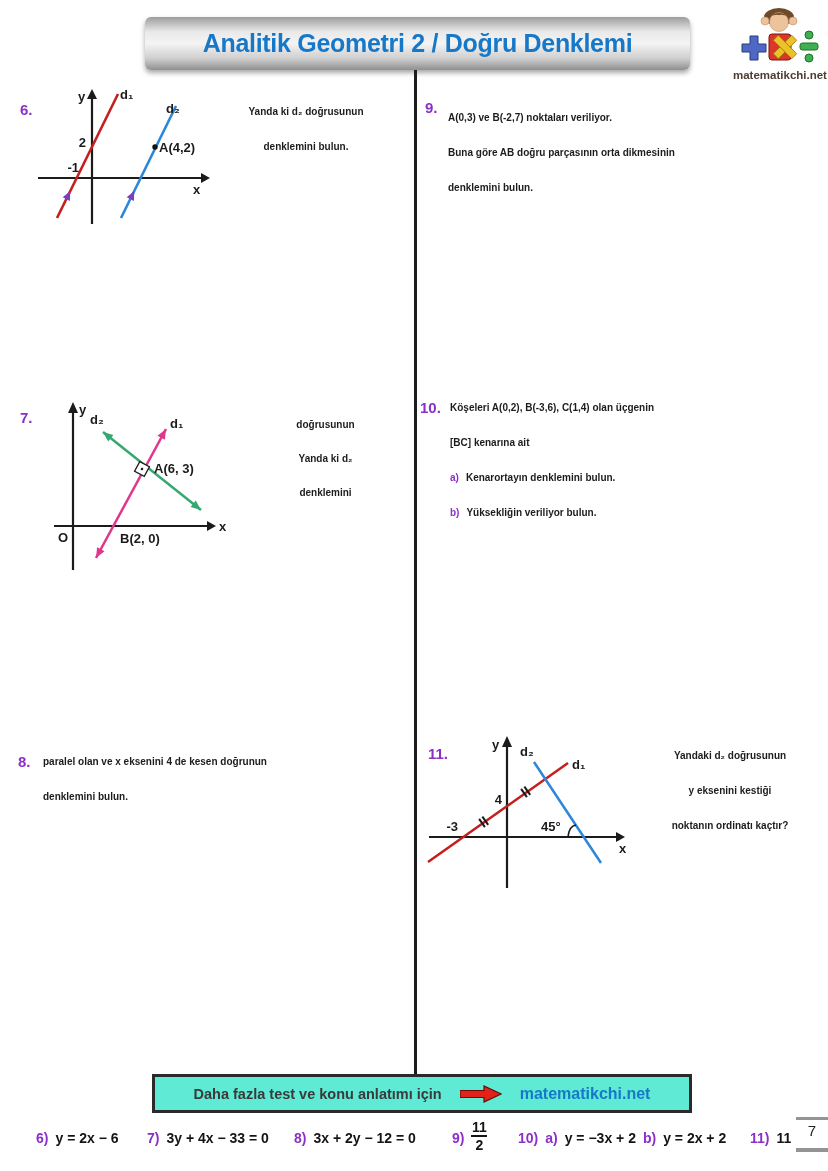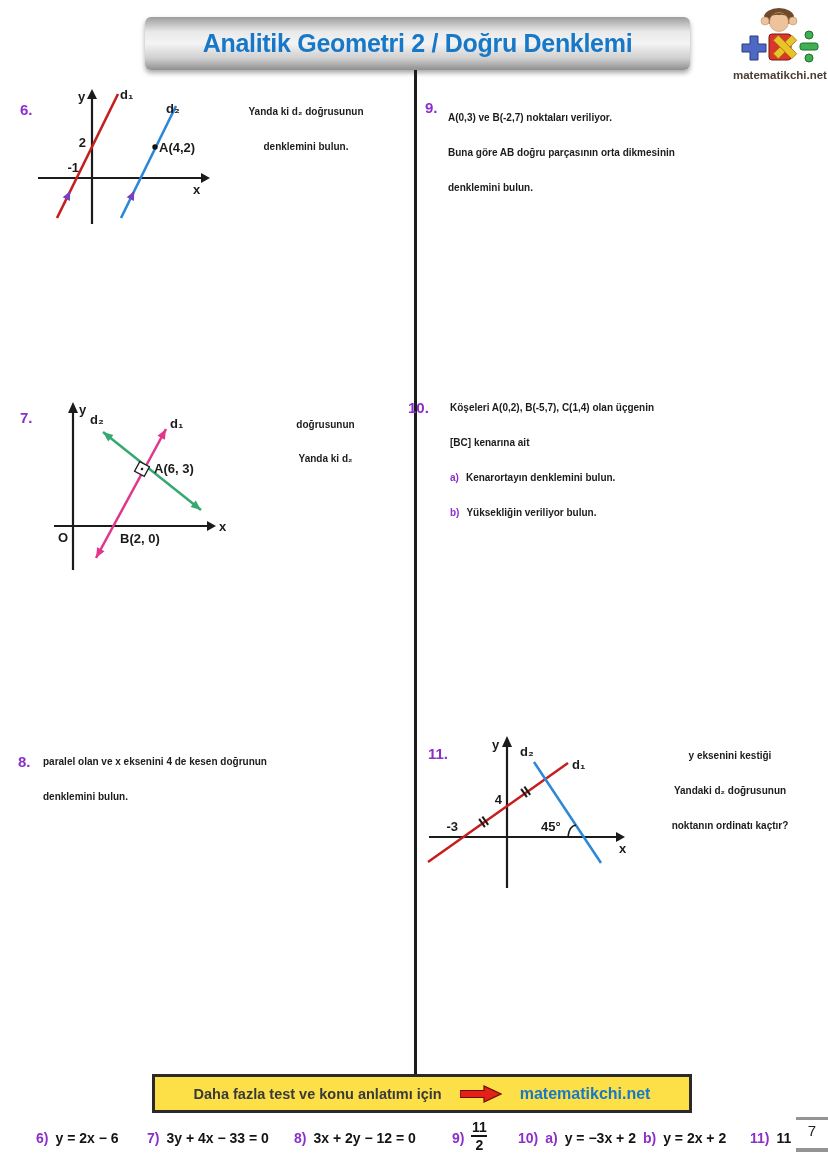--- a/index.html
+++ b/index.html
@@ -25,21 +25,21 @@
   .block .ln{white-space:nowrap;}
   .center{text-align:center;}
   .ab-line{display:flex;gap:7px;white-space:nowrap;}
   .ab-label{color:#8b2fc9;}
 
   
   svg text{font-family:"Liberation Sans","DejaVu Sans",sans-serif;font-weight:700;font-size:13px;fill:#1b1b1b;}
 
   
   .footer-box{position:absolute;left:152px;top:1074px;width:540px;height:39px;border:3px solid #2a2a2a;
-    background:#fde047;display:flex;align-items:center;justify-content:center;gap:18px;box-sizing:border-box;}
+    background:#5eead4;display:flex;align-items:center;justify-content:center;gap:18px;box-sizing:border-box;}
   .footer-text{font-size:14.5px;font-weight:700;color:#3a3a3a;white-space:nowrap;}
   .footer-site{font-size:16px;font-weight:700;color:#1878c8;white-space:nowrap;}
 
   
   .ans{position:absolute;top:1130px;display:flex;gap:7px;font-size:14px;font-weight:700;color:#141414;
        align-items:baseline;white-space:nowrap;}
   .ans .anum{color:#8b2fc9;}
   .frac{display:inline-flex;flex-direction:column;align-items:center;transform:translateY(-11px);line-height:1.15;}
   .frac .fbot{border-top:2px solid #141414;padding:0 4px;}
 
@@ -128,25 +128,26 @@
     <text x="173" y="135">x</text>
     <text x="12" y="146">O</text>
     <text x="44" y="28">d₂</text>
     <text x="124" y="32">d₁</text>
     <text x="108" y="77">A(6, 3)</text>
     <text x="74" y="147">B(2, 0)</text>
   </svg>
   <div class="block center" style="left:243px;top:408px;width:165px;line-height:34px;">
     <div class="ln">doğrusunun</div>
     <div class="ln">Yanda ki d₂</div>
-  </div>
-
-  <div class="pnum" style="left:408px;top:390px;">10.</div>
+    <div class="ln">denklemini</div>
+  </div>
+
+  <div class="pnum" style="left:420px;top:390px;">10.</div>
   <div class="block" style="left:450px;top:390px;width:375px;">
-    <div class="ln">Köşeleri  A(0,2), B(-5,7), C(1,4)  olan üçgenin</div>
+    <div class="ln">Köşeleri  A(0,2), B(-3,6), C(1,4)  olan üçgenin</div>
     <div class="ln">[BC] kenarına ait</div>
     <div class="ab-line">
       <span class="ab-label">a)</span>
       <span>Kenarortayın denklemini bulun.</span>
     </div>
     <div class="ab-line">
       <span class="ab-label">b)</span>
       <span>Yüksekliğin veriliyor bulun.</span>
     </div>
   </div>
@@ -176,22 +177,22 @@
     <path d="M143,105 Q144,94 151,93" fill="none" stroke="#1b1b1b" stroke-width="1.6"></path>
     <text x="67" y="17">y</text>
     <text x="194" y="121">x</text>
     <text x="147" y="37" fill="#c41e1e">d₁</text>
     <text x="95" y="24" fill="#2b87d8">d₂</text>
     <text x="77" y="72" text-anchor="end">4</text>
     <text x="33" y="99" text-anchor="end">-3</text>
     <text x="116" y="99">45°</text>
   </svg>
   <div class="block center" style="left:632px;top:738px;width:196px;">
+    <div class="ln">Yandaki d₂ doğrusunun</div>
     <div class="ln">y eksenini kestiği</div>
-    <div class="ln">Yandaki d₂ doğrusunun</div>
     <div class="ln">noktanın ordinatı kaçtır?</div>
   </div>
 
   <div class="footer-box">
     <span class="footer-text">Daha fazla test ve konu anlatımı için</span>
     <svg width="42" height="18" viewBox="0 0 42 18">
       <polygon points="0,5.5 24,5.5 24,1 41,9 24,17 24,12.5 0,12.5" fill="#e32119" stroke="#6b0c08" stroke-width="1.2"></polygon>
     </svg>
     <span class="footer-site">matematikchi.net</span>
   </div>

